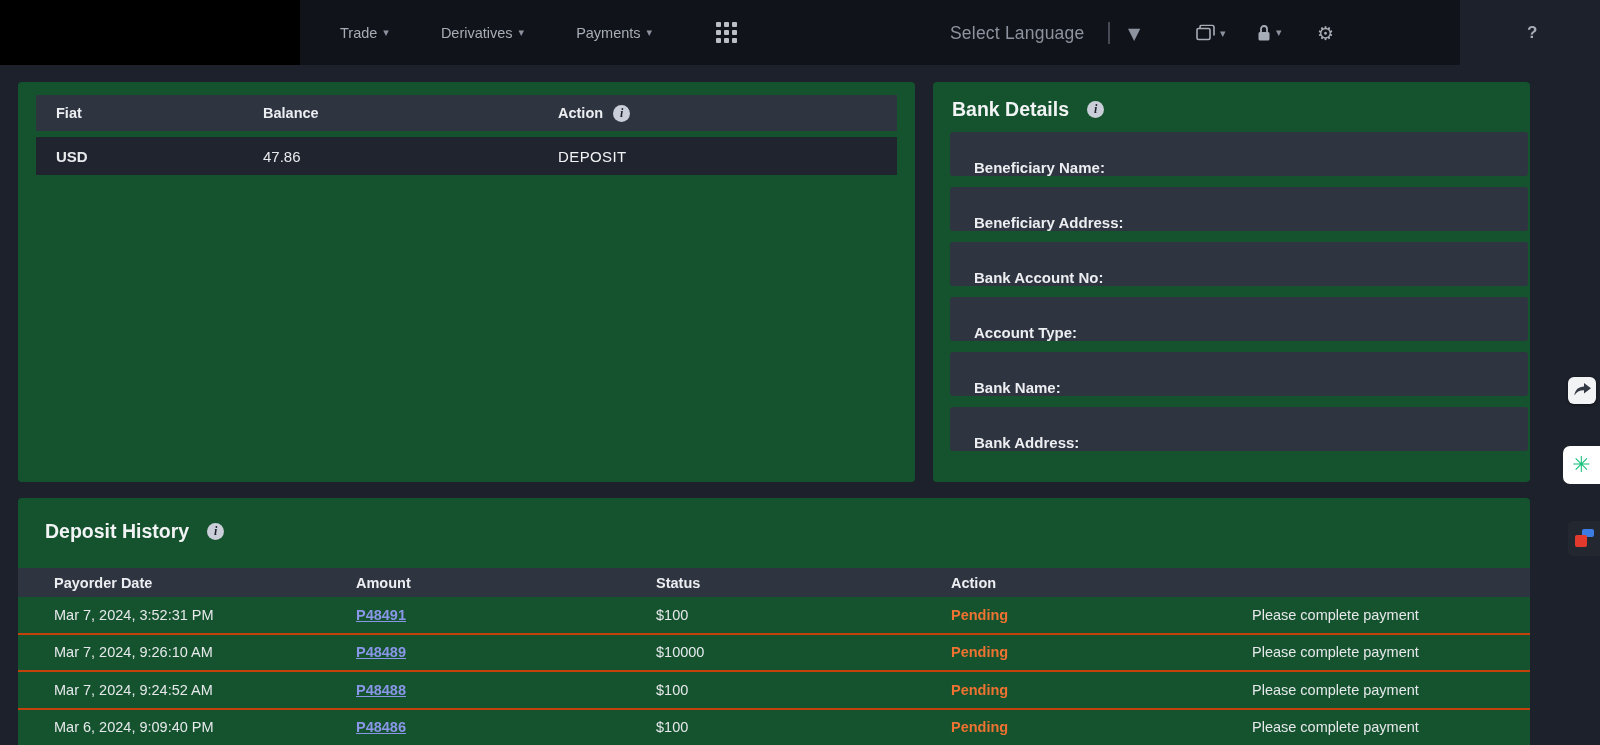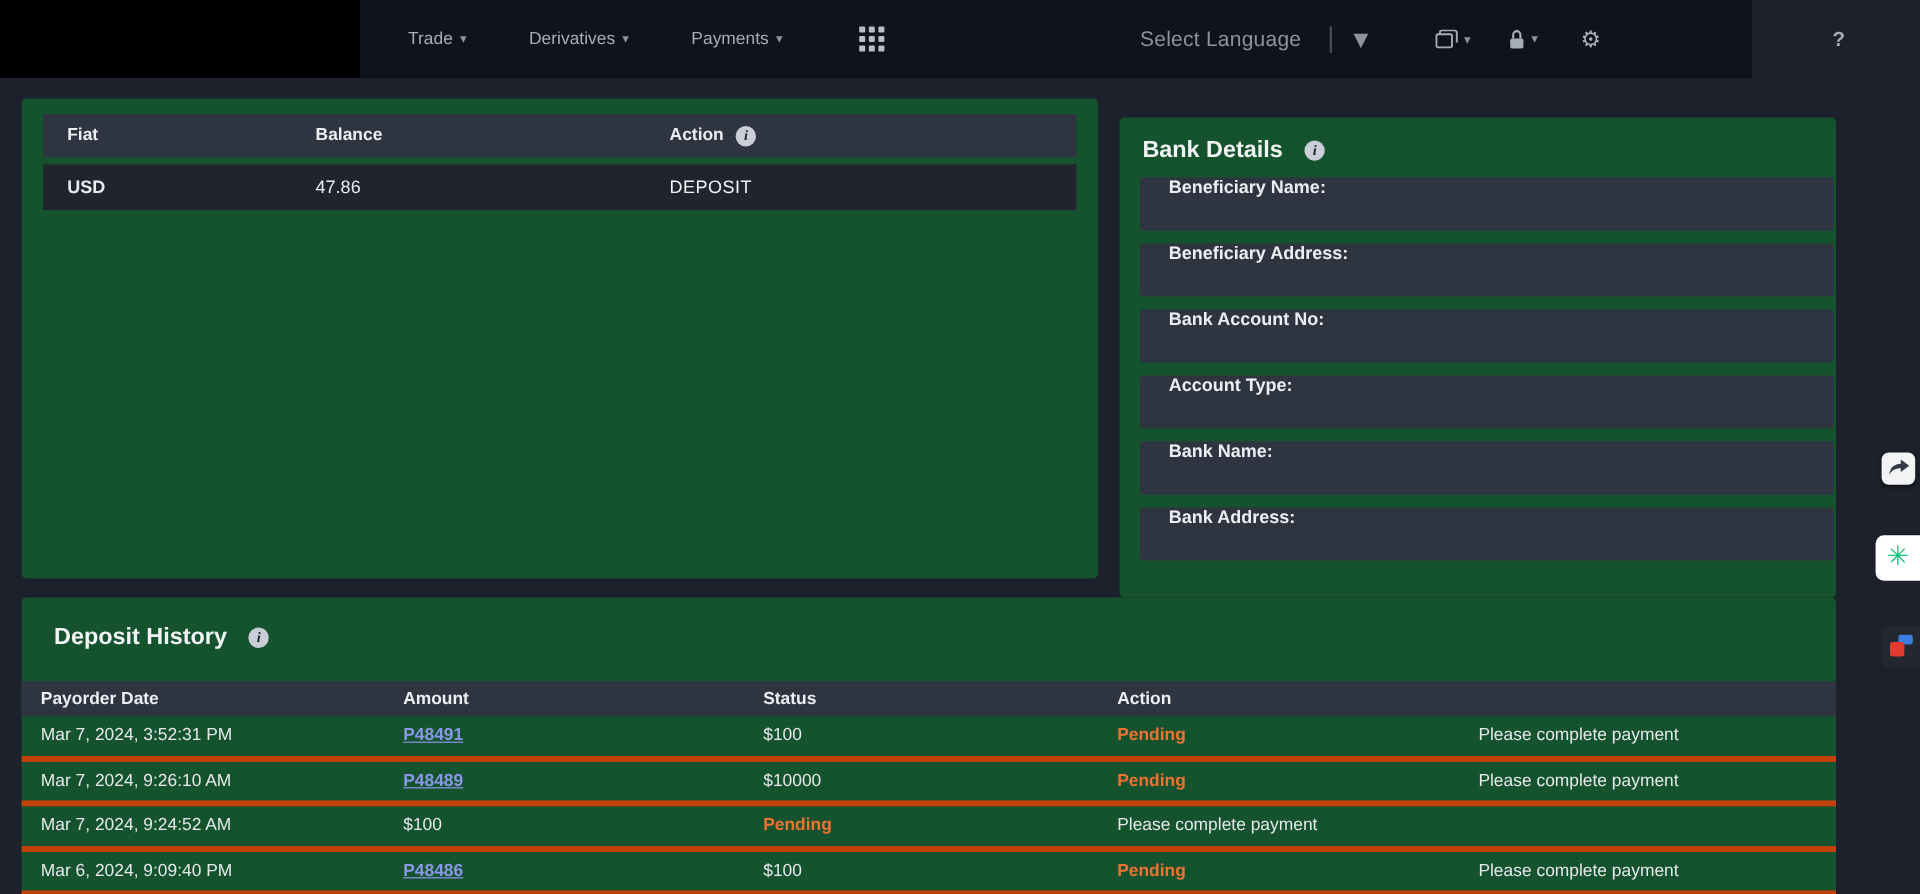--- a/index.html
+++ b/index.html
@@ -20,21 +20,21 @@
   .lang-caret{left:1128px;font-size:16px;color:#8d939e;cursor:pointer;font-family:"DejaVu Sans",sans-serif}
   .nav-icon{display:flex;align-items:center;gap:4px;cursor:pointer;color:#a7adb7}
   .icon-docs{left:1196px}
   .icon-lock{left:1256px}
   .icon-gear{left:1317px;font-size:19px;font-family:"DejaVu Sans",sans-serif}
   .icon-help{left:1527px;font-size:17px;font-weight:bold;color:#a7adb7;cursor:pointer}
 
   
   .card{position:absolute;background:#14532d;border-radius:4px}
   #fiat-card{left:18px;top:82px;width:897px;height:400px}
-  #bank-card{left:933px;top:98px;width:597px;height:400px}
+  #bank-card{left:933px;top:82px;width:597px;height:400px}
   #history-card{left:18px;top:498px;width:1512px;height:292px}
 
   
   .info{width:17px;height:17px;border-radius:50%;background:#c9ced8;color:#1d212b;
     font-size:12px;font-weight:bold;display:inline-flex;align-items:center;justify-content:center;
     font-family:"Liberation Serif",serif;font-style:italic;flex:0 0 auto}
 
   
   .fiat-header{position:absolute;left:18px;right:18px;top:13px;height:36px;background:#2e3440;
     display:grid;grid-template-columns:207px 295px 1fr;align-items:center;padding-left:20px;
@@ -42,29 +42,29 @@
   .fiat-header .with-info{display:flex;align-items:center;gap:10px}
   .fiat-row{position:absolute;left:18px;right:18px;top:55px;height:38px;background:#20242e;
     display:grid;grid-template-columns:207px 295px 1fr;align-items:center;padding-left:20px;font-size:15px}
   .fiat-code{font-weight:bold}
   .deposit-link{font-size:15px;letter-spacing:.4px;color:#f2f3f5;cursor:pointer;font-weight:500}
 
   
   .panel-title{position:absolute;left:19px;top:16px;font-size:19.5px;font-weight:bold;color:#f2f3f5;
     display:flex;align-items:center;gap:18px}
   .bank-rows{position:absolute;left:17px;right:2px;top:50px;display:flex;flex-direction:column;gap:11px}
-  .bank-row{height:44px;background:#2e3440;border-radius:3px;display:flex;align-items:flex-start;
+  .bank-row{height:44px;background:#2e3440;border-radius:3px;display:flex;align-items:flex-end;
     padding-left:24px;font-size:15px;font-weight:600;color:#eceef1}
 
   
   #history-card .panel-title{left:27px;top:22px}
   .hist-table{position:absolute;left:0;right:0;top:70px}
-  .hrow{display:grid;grid-template-columns:302px 300px 295px 301px 1fr;padding-left:16px;align-items:center}
+  .hrow{display:grid;grid-template-columns:302px 300px 295px 301px 1fr;padding-left:36px;align-items:center}
   .hrow.head{background:#2e3440;height:29px;font-weight:bold;font-size:14.5px;color:#eceef1}
-  .hrow.body{height:37.5px;font-size:14.5px;border-bottom:5px solid #c2410c;color:#e6e8ec}
+  .hrow.body{height:37.5px;font-size:14.5px;border-bottom:2px solid #c2410c;color:#e6e8ec}
   a.payorder{color:#8a96e8;text-decoration:underline;font-weight:700;cursor:pointer}
   .cell-amount,.cell-action,.cell-date{font-weight:500}
   .status-pending{color:#ee7231;font-weight:600}
 
   
   .float-btn{position:absolute;display:flex;align-items:center;justify-content:center;cursor:pointer;z-index:5}
   #share-btn{right:4px;top:377px;width:28px;height:27px;background:#f2f3f5;border-radius:6px;
     box-shadow:0 1px 3px rgba(0,0,0,.5)}
   #gpt-btn{right:0;top:446px;width:37px;height:38px;background:#fff;border-radius:7px 0 0 7px}
   #gpt-btn span{color:#19c37d;font-size:22px;font-family:"DejaVu Sans",sans-serif;line-height:1}
@@ -193,20 +193,21 @@
         </div>
         <div class="hrow body">
           <span class="cell-date">Mar 7, 2024, 9:26:10 AM</span>
           <span><a class="payorder" href="#">P48489</a></span>
           <span class="cell-amount">$10000</span>
           <span class="status-pending">Pending</span>
           <span class="cell-action">Please complete payment</span>
         </div>
         <div class="hrow body">
           <span class="cell-date">Mar 7, 2024, 9:24:52 AM</span>
+          <span><a class="payorder" href="#">P48488</a></span>
           <span class="cell-amount">$100</span>
           <span class="status-pending">Pending</span>
           <span class="cell-action">Please complete payment</span>
         </div>
         <div class="hrow body">
           <span class="cell-date">Mar 6, 2024, 9:09:40 PM</span>
           <span><a class="payorder" href="#">P48486</a></span>
           <span class="cell-amount">$100</span>
           <span class="status-pending">Pending</span>
           <span class="cell-action">Please complete payment</span>

